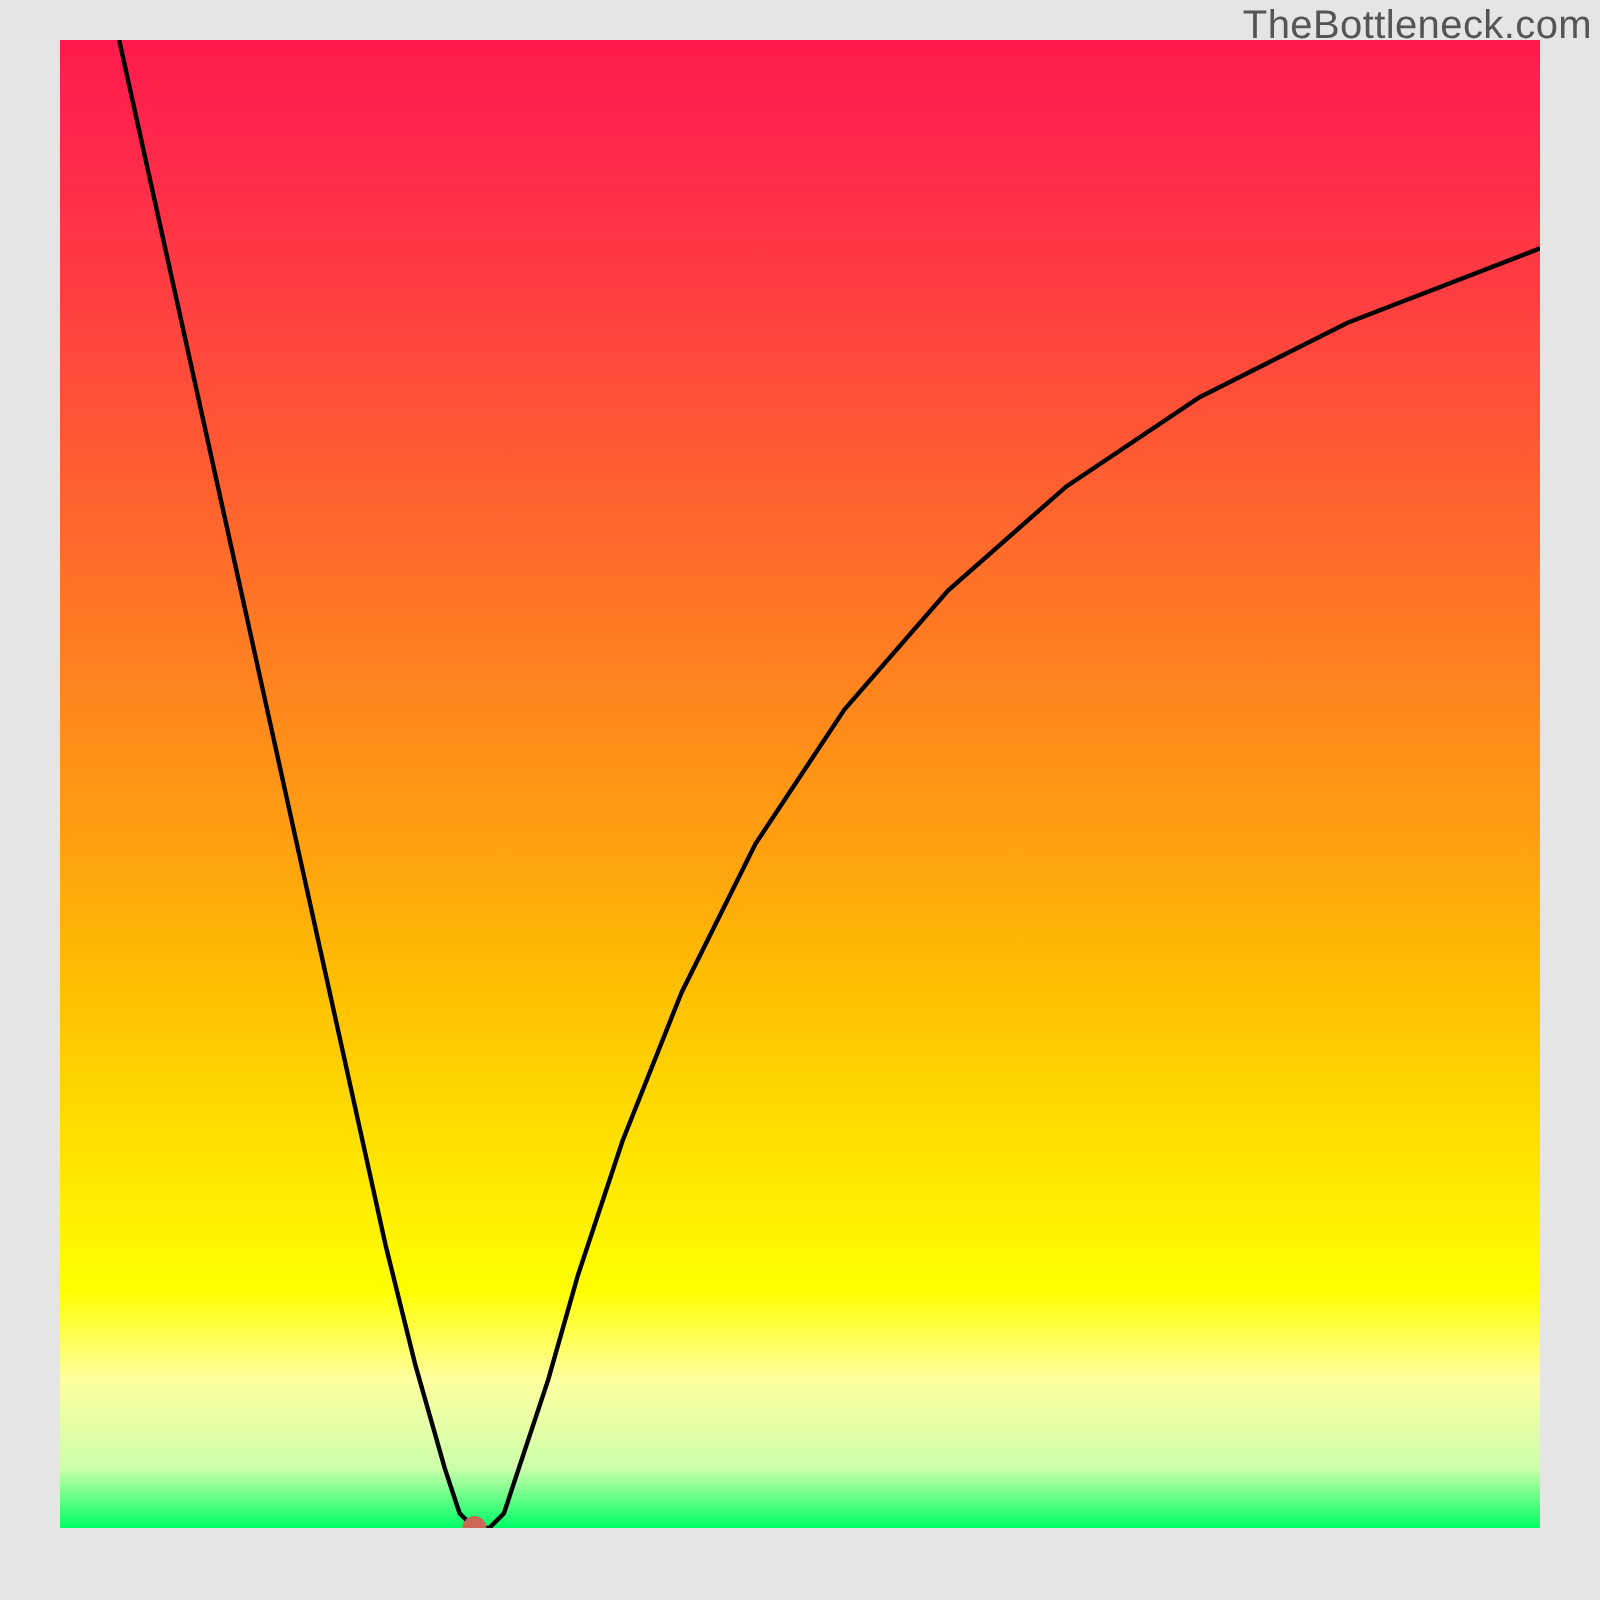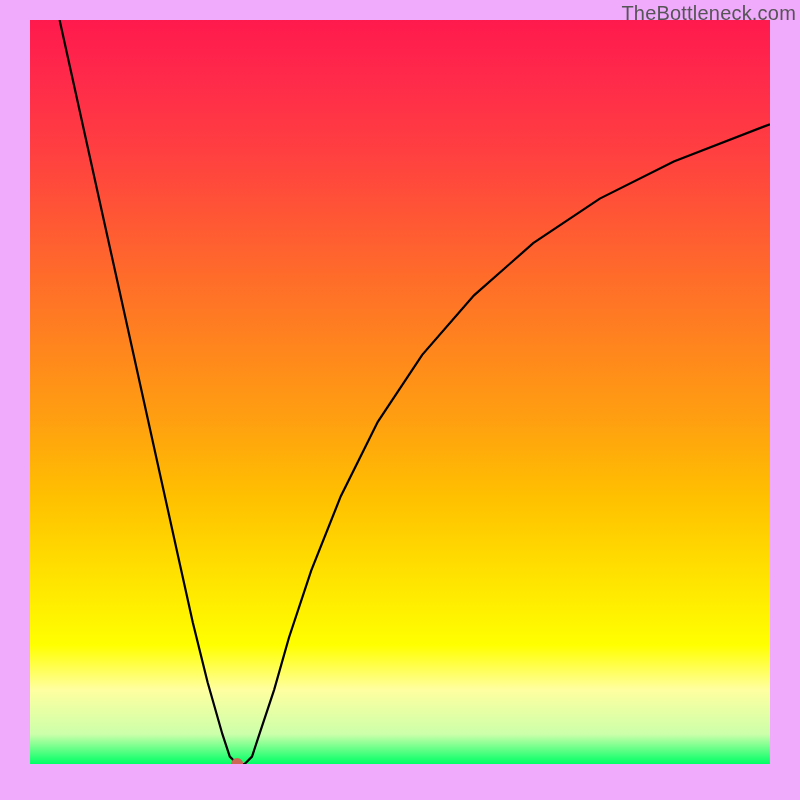--- a/index.html
+++ b/index.html
@@ -9,21 +9,21 @@
     background: #000;
     position: relative;
     font-family: Arial, sans-serif;
     overflow: hidden;
   }
   .frame {
     position: absolute;
     top: 0; left: 0;
     width: 800px;
     height: 800px;
-    background: #f0abfc;
+    background: #e5e5e5;
     text-align: right;
   }
   .plot-area {
     position: absolute;
     
     top: 20px;
     left: 30px;
     width: 740px;
     height: 744px;
     background: linear-gradient(to bottom,

